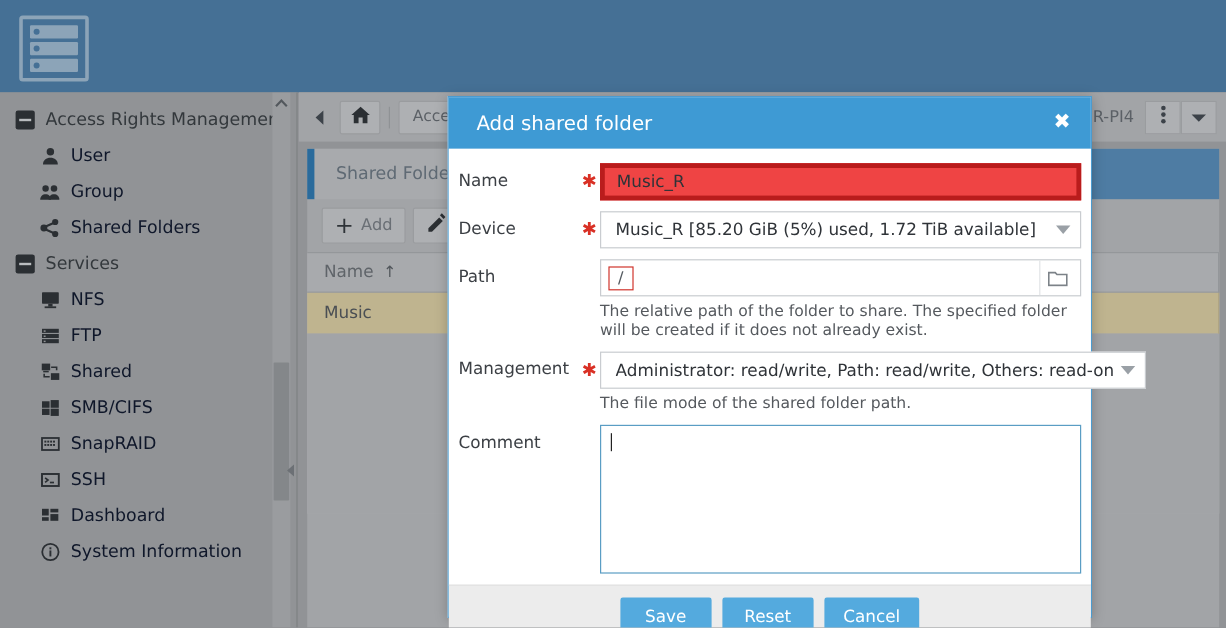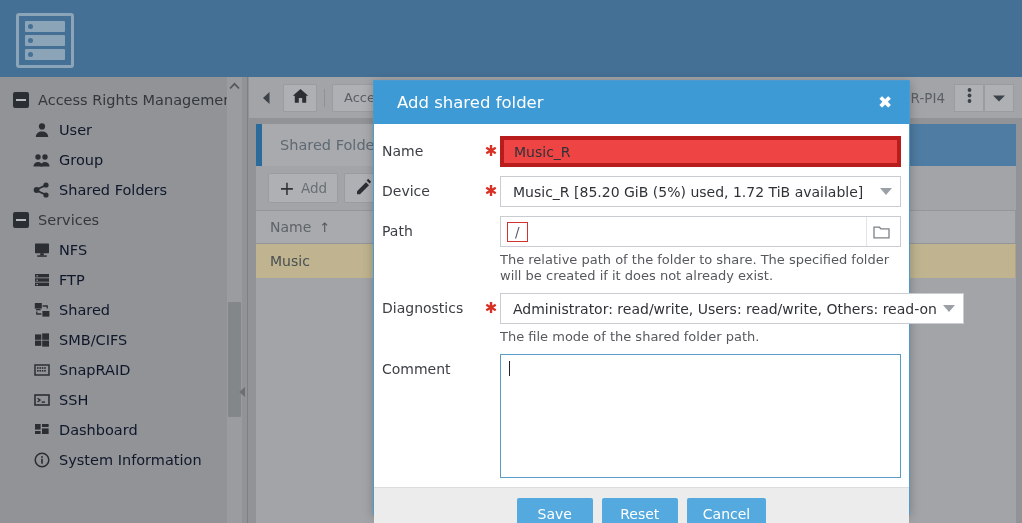--- a/index.html
+++ b/index.html
@@ -538,25 +538,25 @@
               <svg width="17" height="14" viewBox="0 0 17 14">
                   <path d="M1 2.2h5.4l1.4 1.6h8.2v9H1z" fill="none" stroke="#7c8288" stroke-width="1.3"></path>
                 </svg>
             </span>
           </div>
           <div class="fhelp">The relative path of the folder to share. The specified folder will be created if it does not already exist.</div>
         </div>
       </div>
 
       <div class="frow">
-        <div class="flabel">Diagnostics</div>
+        <div class="flabel">Management</div>
         <div class="freq">✱</div>
         <div class="fctrl">
           <div class="fselect">
-            <span class="val">Administrator: read/write, Users: read/write, Others: read-on</span>
+            <span class="val">Administrator: read/write, Path: read/write, Others: read-on</span>
             <span class="caret"></span>
           </div>
           <div class="fhelp">The file mode of the shared folder path.</div>
         </div>
       </div>
 
       <div class="frow">
         <div class="flabel">Comment</div>
         <div class="freq"></div>
         <div class="fctrl">

